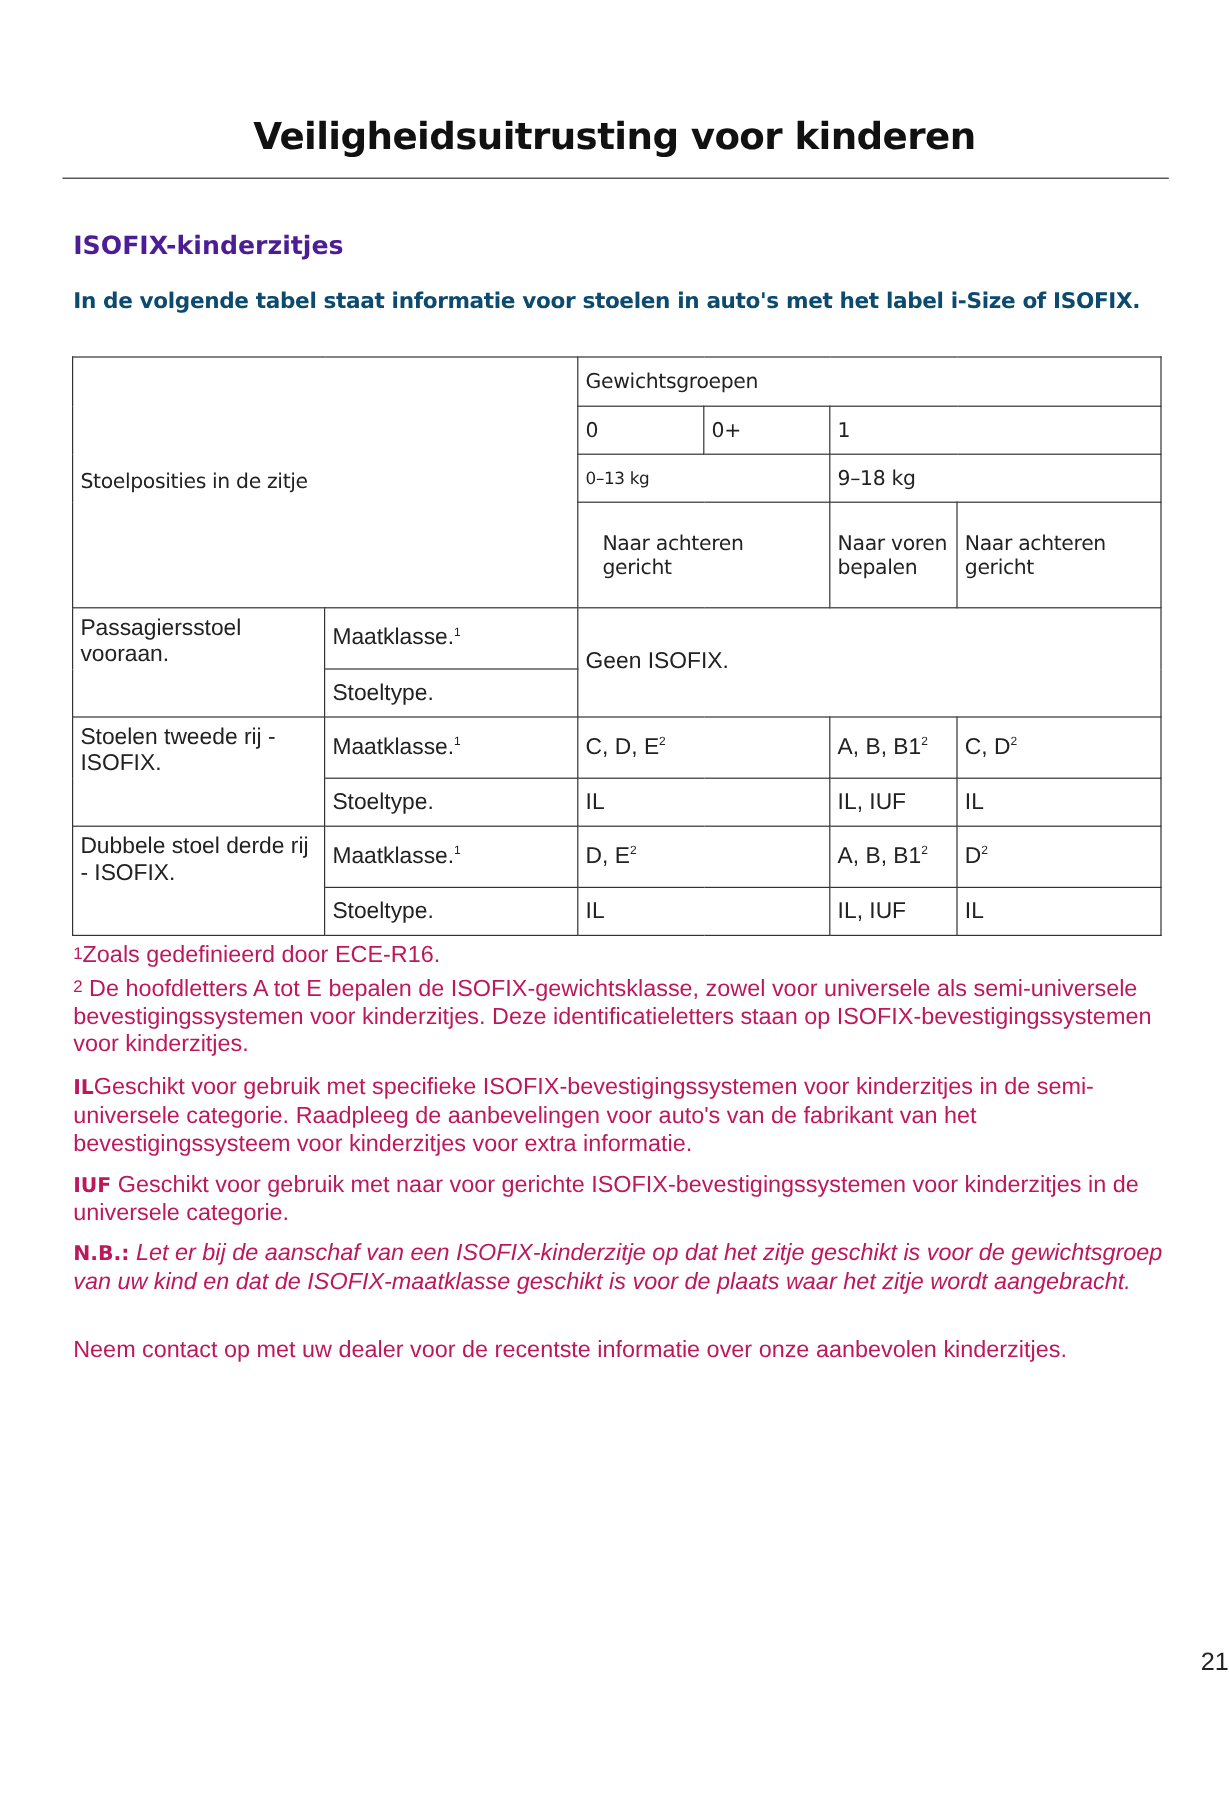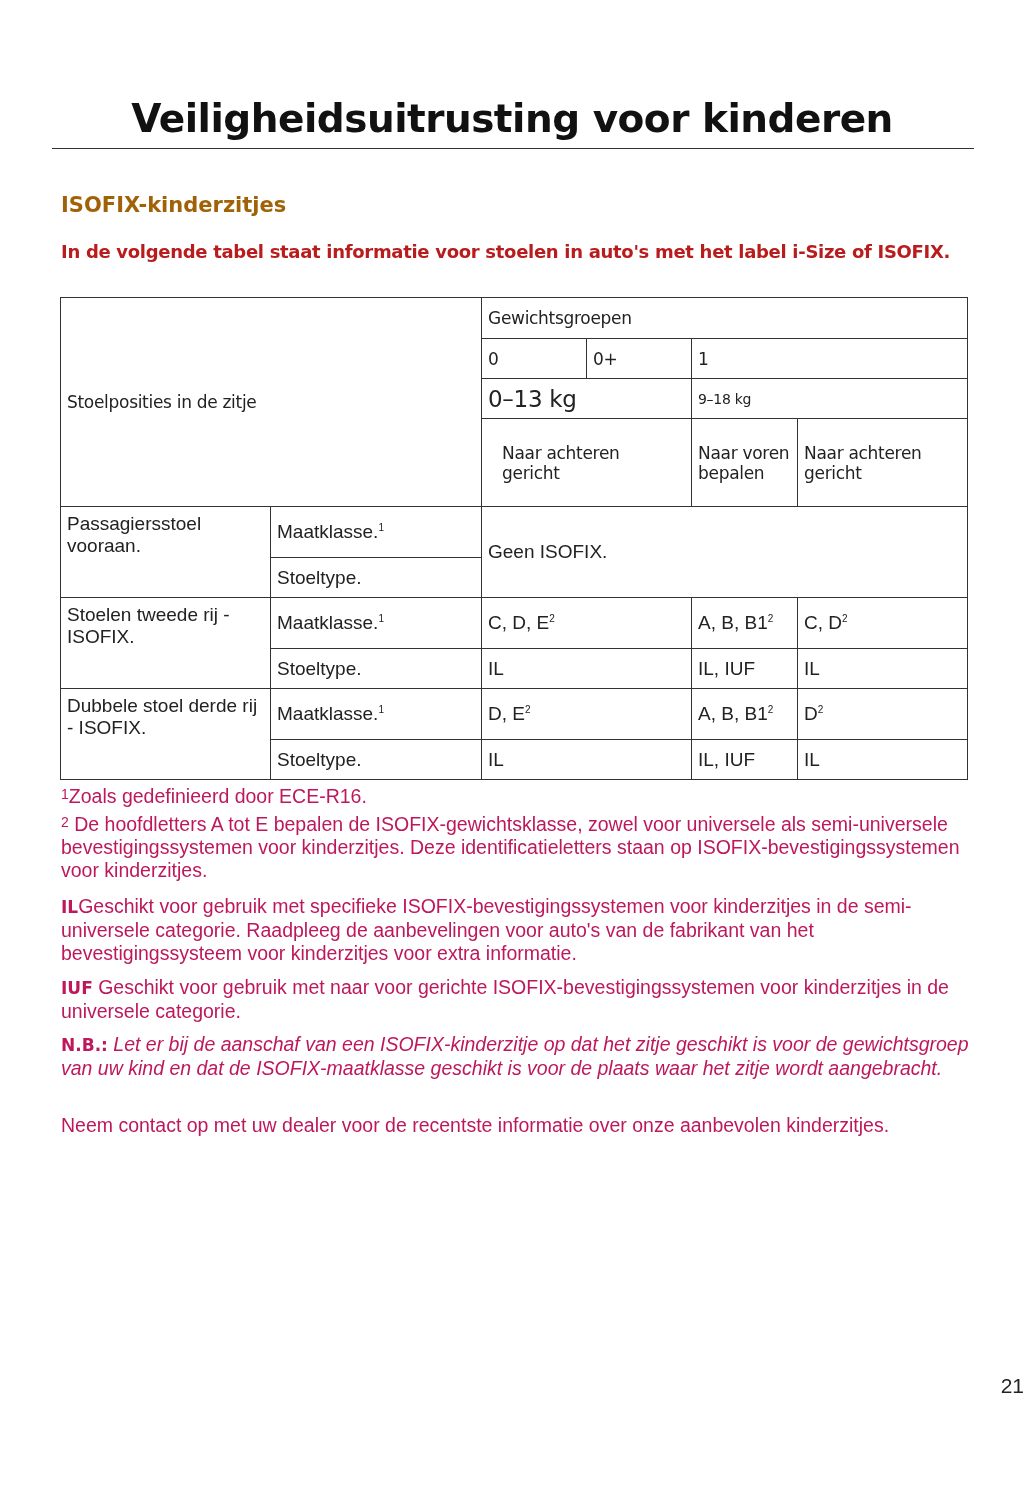--- a/index.html
+++ b/index.html
@@ -2,35 +2,35 @@
 <html><head>
 <meta charset="utf-8">
 <style>
   html, body { margin: 0; padding: 0; background: #ffffff; }
   body {
     width: 1024px; height: 1497px; position: relative; overflow: hidden;
     font-family: "Liberation Sans", sans-serif; color: #1a1a1a;
   }
   .page-title {
     position: absolute; left: 0; right: 0; top: 96px; text-align: center;
-    font-family: "DejaVu Sans", sans-serif; font-weight: bold; font-size: 39px;
+    font-family: "DejaVu Sans", sans-serif; font-weight: bold; font-size: 31px;
     letter-spacing: -0.5px; color: #111;
   }
   .title-rule {
     position: absolute; left: 52px; width: 922px; top: 148px; height: 0;
     border-top: 1.5px solid #333;
   }
   .section-heading {
     position: absolute; left: 61px; top: 193px;
-    font-family: "DejaVu Sans", sans-serif; font-weight: bold; font-size: 21px; color: #a16207;
+    font-family: "DejaVu Sans", sans-serif; font-weight: bold; font-size: 21px; color: #4c1d95;
   }
   .intro {
     position: absolute; left: 61px; top: 240px; width: 910px;
     font-family: "DejaVu Sans", sans-serif; font-weight: bold; font-size: 18px;
-    line-height: 23px; letter-spacing: -0.3px; color: #b91c1c;
+    line-height: 23px; letter-spacing: -0.3px; color: #0c4a6e;
   }
   table.isofix {
     position: absolute; left: 60px; top: 297px; width: 907px;
     border-collapse: collapse; table-layout: fixed;
     font-family: "Liberation Sans", sans-serif; font-size: 19px; color: #222;
   }
   table.isofix td {
     border: 1.3px solid #333; padding: 0 6px; vertical-align: middle;
   }
   .hdr { font-family: "DejaVu Sans", sans-serif; font-weight: normal; font-size: 17px; text-align: left; letter-spacing: -0.3px; }
@@ -71,22 +71,22 @@
       <tr style="height:41px">
     <td colspan="2" rowspan="4" class="hdr">Stoelposities in de zitje</td>
     <td colspan="4" class="hdr">Gewichtsgroepen</td>
   </tr>
   <tr style="height:40px">
     <td class="hdr">0</td>
     <td class="hdr">0+</td>
     <td colspan="2" class="hdr">1</td>
   </tr>
   <tr style="height:40px">
-    <td colspan="2" class="hdr" style="font-size:23px">0–13 kg</td>
-    <td colspan="2" class="hdr" style="font-size:14px">9–18 kg</td>
+    <td colspan="2" class="hdr" style="font-size:14px">0–13 kg</td>
+    <td colspan="2" class="hdr" style="font-size:17px">9–18 kg</td>
   </tr>
   <tr style="height:88px">
     <td colspan="2" class="hdr" style="padding:0 20px">Naar achteren gericht</td>
     <td class="hdr">Naar voren bepalen</td>
     <td class="hdr">Naar achteren gericht</td>
   </tr>
 
   <tr style="height:51px">
     <td rowspan="2" class="seat">Passagiersstoel vooraan.</td>
     <td><span>Maatklasse.</span><sup>1</sup></td>

